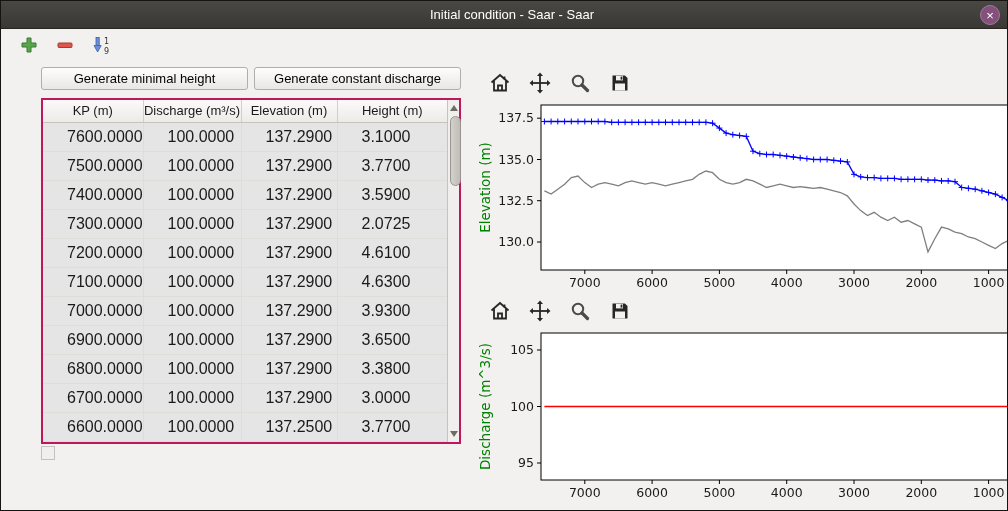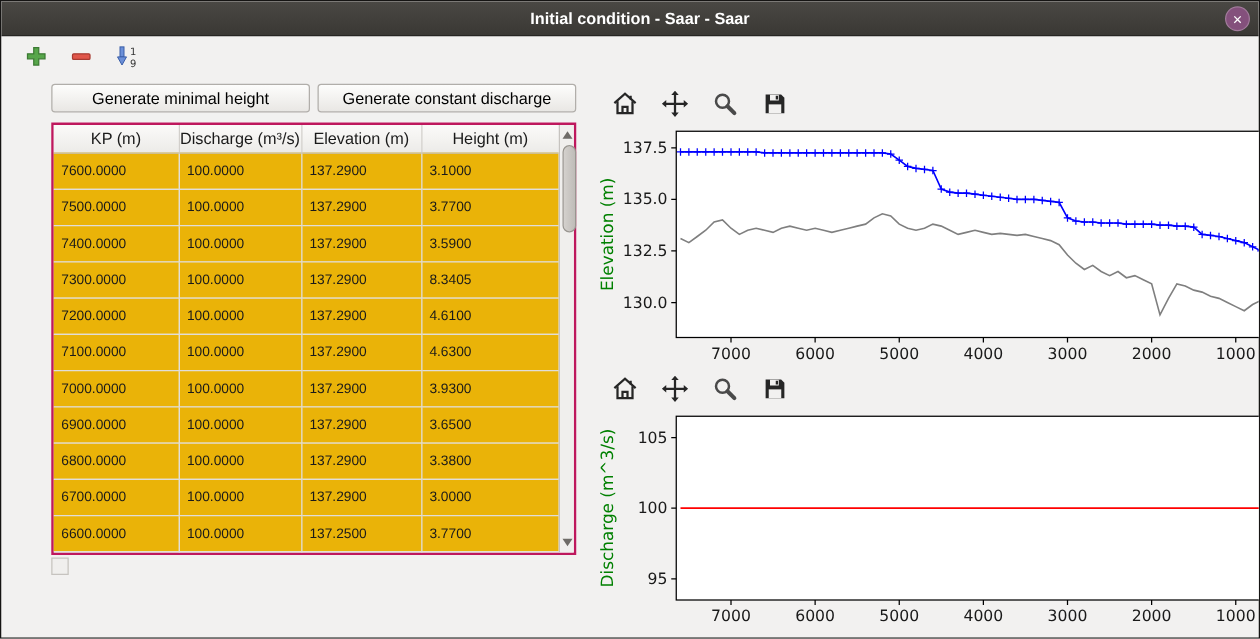--- a/index.html
+++ b/index.html
@@ -7,21 +7,21 @@
   body { font-family:"Liberation Sans", sans-serif; font-size:13px; color:#1a1a1a; }
 
   .window { position:relative; width:1008px; height:511px; background:#f2f1f0;
             border:1px solid #151413; overflow:hidden; }
 
   
   .titlebar { position:relative; height:28px;
               background:linear-gradient(#4a4844,#3a3834);
               border-bottom:1px solid #262522; display:flex; align-items:center; }
   .titlebar .title { position:absolute; left:0; right:0; text-align:center;
-                     color:#ffffff; font-weight:bold; font-size:13px;margin-left:16px; }
+                     color:#ffffff; font-weight:normal; font-size:13px;margin-left:16px; }
   .close-btn { position:absolute; right:7px; top:4px; width:20px; height:20px;
                border-radius:50%; background:#84507c; border:1px solid #a07a9a;
                color:#fff; display:flex; align-items:center; justify-content:center;
                font-size:13px; line-height:1; cursor:pointer; }
 
   
   .main-toolbar { height:34px; display:flex; align-items:center; gap:8px; padding-left:14px; }
   .tool-btn { width:28px; height:26px; background:transparent; border:1px solid transparent;
               display:flex; align-items:center; justify-content:center; cursor:pointer; }
 
@@ -34,21 +34,21 @@
              border:1px solid #b1aeaa; border-radius:3px; font-size:13px;
              font-family:"Liberation Sans",sans-serif; cursor:pointer; }
 
   .table-area { display:flex; border:2px solid #be185d; background:#ffffff; }
   table { border-collapse:collapse; width:404px; table-layout:fixed; }
   th { height:22px; background:linear-gradient(#fbfaf9,#ecebe8);
        border-right:1px solid #d2cfcb; border-bottom:1px solid #c6c3bf;
        font-weight:normal; font-size:13px; text-align:center; }
   th:last-child { border-right:none; }
   td { height:29px; border-right:1px solid #e0ddd9; border-bottom:1px solid #e0ddd9;
-       padding-left:6px; font-size:11px; background:#eab308; }
+       padding-left:24px; font-size:16px; background:#e5e5e5; }
   td:last-child { border-right:none; }
 
   .vscroll { width:16px; background:#f0efed; border-left:1px solid #c6c3bf;
              display:flex; flex-direction:column; }
   .scroll-btn { height:15px; display:flex; align-items:center; justify-content:center; cursor:pointer; }
   .tri-up { width:0; height:0; border-left:4px solid transparent; border-right:4px solid transparent;
             border-bottom:6px solid #6e6b67; }
   .tri-down { width:0; height:0; border-left:4px solid transparent; border-right:4px solid transparent;
               border-top:6px solid #6e6b67; }
   .scroll-track { flex:1; position:relative; }
@@ -146,21 +146,21 @@
               <tr>
                 <td>7400.0000</td>
                 <td>100.0000</td>
                 <td>137.2900</td>
                 <td>3.5900</td>
               </tr>
               <tr>
                 <td>7300.0000</td>
                 <td>100.0000</td>
                 <td>137.2900</td>
-                <td>8.3405</td>
+                <td>2.0725</td>
               </tr>
               <tr>
                 <td>7200.0000</td>
                 <td>100.0000</td>
                 <td>137.2900</td>
                 <td>4.6100</td>
               </tr>
               <tr>
                 <td>7100.0000</td>
                 <td>100.0000</td>

